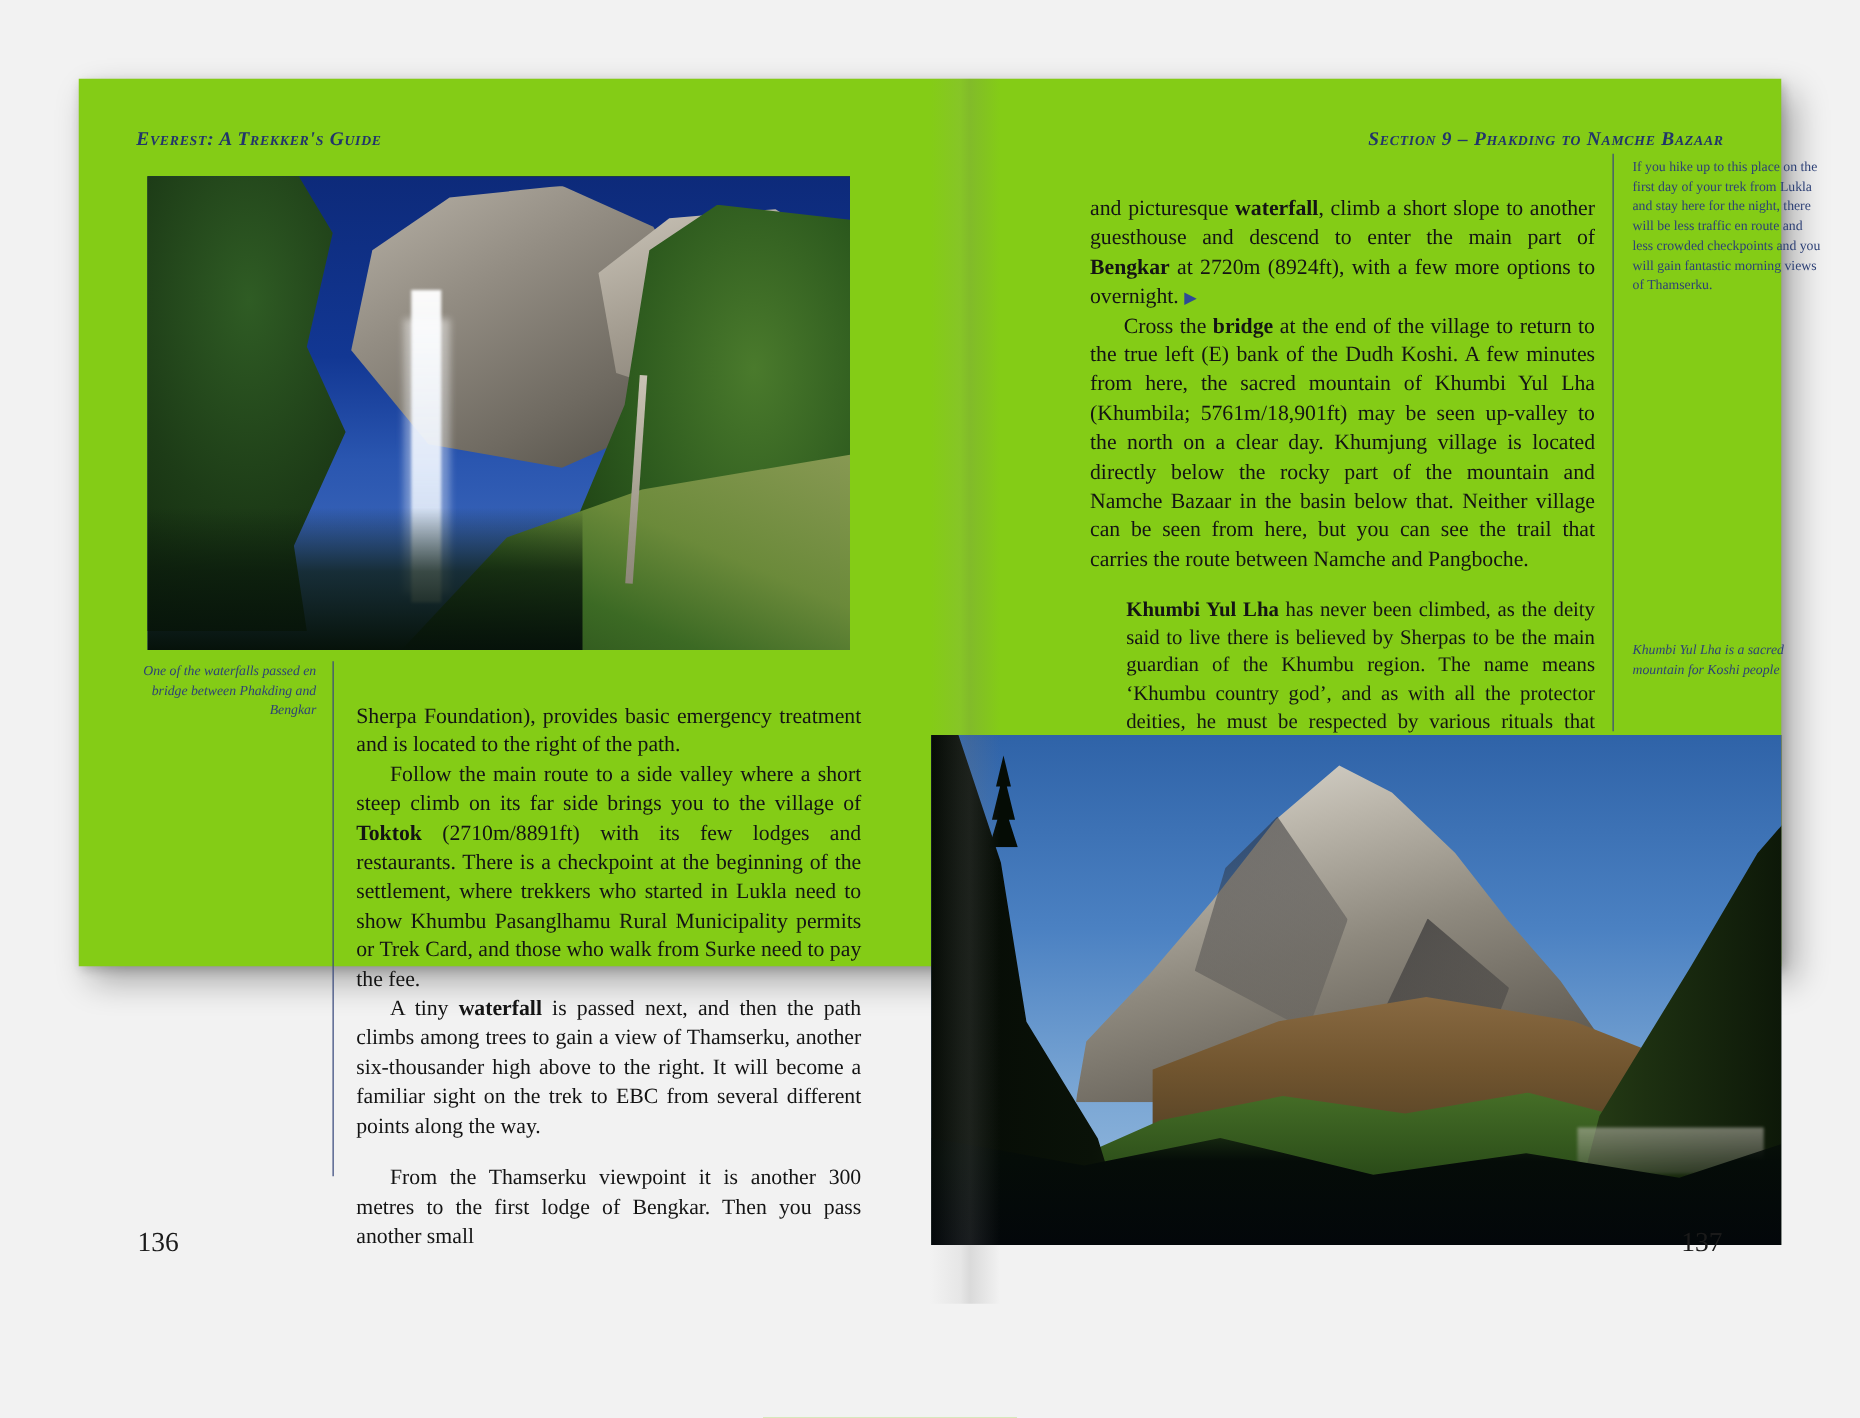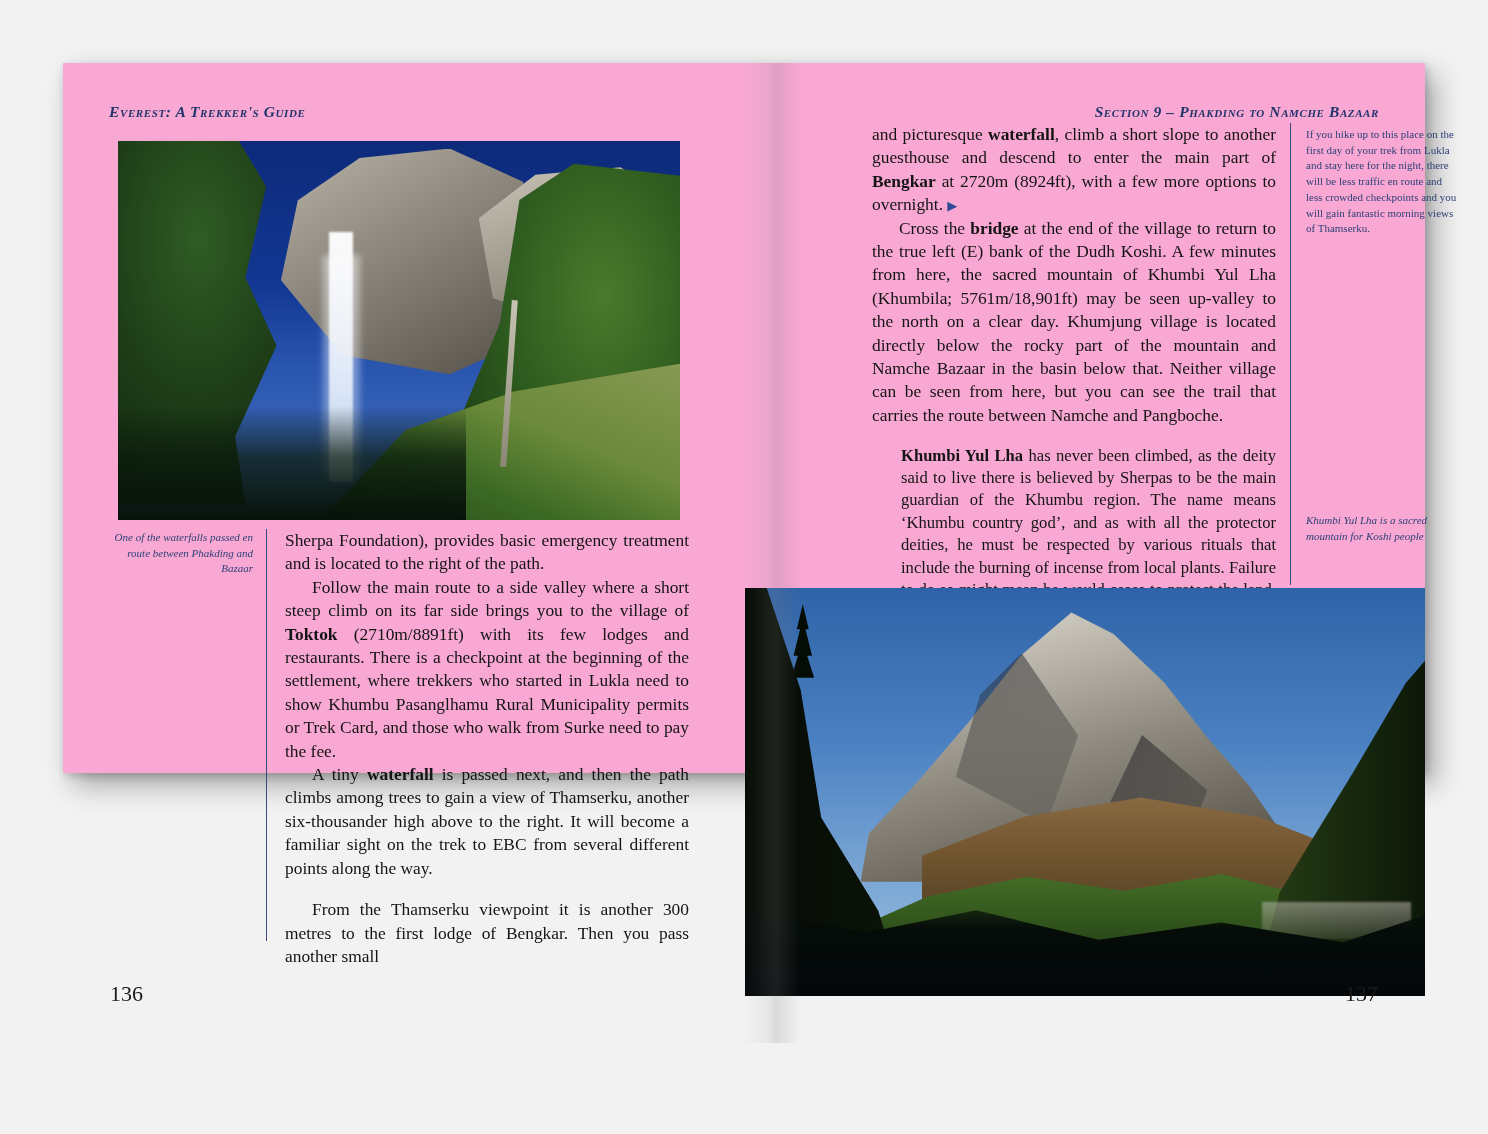--- a/index.html
+++ b/index.html
@@ -9,21 +9,21 @@
     font-family: "Liberation Sans", sans-serif;
     overflow: hidden;
   }
   #stage { position: relative; width: 1488px; height: 1134px; }
 
   
   .book {
     position: absolute;
     left: 63px; top: 63px;
     width: 1362px; height: 710px;
-    background: #f9a8d4;
+    background: #84cc16;
     box-shadow: 10px 12px 26px rgba(0,0,0,0.32), 2px 3px 8px rgba(0,0,0,0.18);
   }
   .gutter {
     position: absolute; top: 0; left: 681px; width: 64px; height: 980px;
     background: linear-gradient(to right,
         rgba(255,255,255,0) 0%,
         rgba(150,150,150,0.13) 38%,
         rgba(120,120,120,0.20) 50%,
         rgba(255,255,255,0) 88%);
     pointer-events: none; z-index: 6;
@@ -167,20 +167,21 @@
   
   .col-main {
     position: absolute;
     font-family: "Liberation Serif", serif;
     font-size: 17.4px;
     line-height: 1.345;
     color: #141414;
     text-align: justify;
     text-justify: inter-word;
     hyphens: none;
+    margin-top: 32px;
   }
   .col-main p { margin: 0; text-indent: 1.55em; }
   .col-main p.noindent { text-indent: 0; }
   .col-main p.boxpara {
     margin-left: 29px; margin-top: 1.05em; text-indent: 0;
     font-size: 16.6px; line-height: 1.35;
   }
   .col-main p.gap { margin-top: 1.05em; }
   .col-main b { font-weight: bold; }
 
@@ -235,21 +236,21 @@
         <div class="wf-fall"></div>
         <div class="wf-treeL"></div>
         <div class="wf-treeR"></div>
         <div class="wf-slope"></div>
         <div class="wf-trunk"></div>
         <div class="wf-dark"></div>
       </div>
 
       <div class="rule rule-left"></div>
 
-      <div class="margin-note cap-left">One of the waterfalls passed en route between Phakding and Bazaar</div>
+      <div class="margin-note cap-left">One of the waterfalls passed en bridge between Phakding and Bengkar</div>
 
       <div class="col-main main-left">
         <p class="noindent">Sherpa Foundation), provides basic emergency treatment and is located to the right of the path.</p>
         <p>Follow the main route to a side valley where a short steep climb on its far side brings you to the village of <b>Toktok</b> (2710m/8891ft) with its few lodges and restaurants. There is a checkpoint at the beginning of the settlement, where trekkers who started in Lukla need to show Khumbu Pasanglhamu Rural Municipality permits or Trek Card, and those who walk from Surke need to pay the fee.</p>
         <p>A tiny <b>waterfall</b> is passed next, and then the path climbs among trees to gain a view of Thamserku, another six-thousander high above to the right. It will become a familiar sight on the trek to EBC from several different points along the way.</p>
         <p class="gap">From the Thamserku viewpoint it is another 300 metres to the first lodge of Bengkar. Then you pass another small</p>
       </div>
 
       <div class="folio folio-left">136</div>
     </div>

